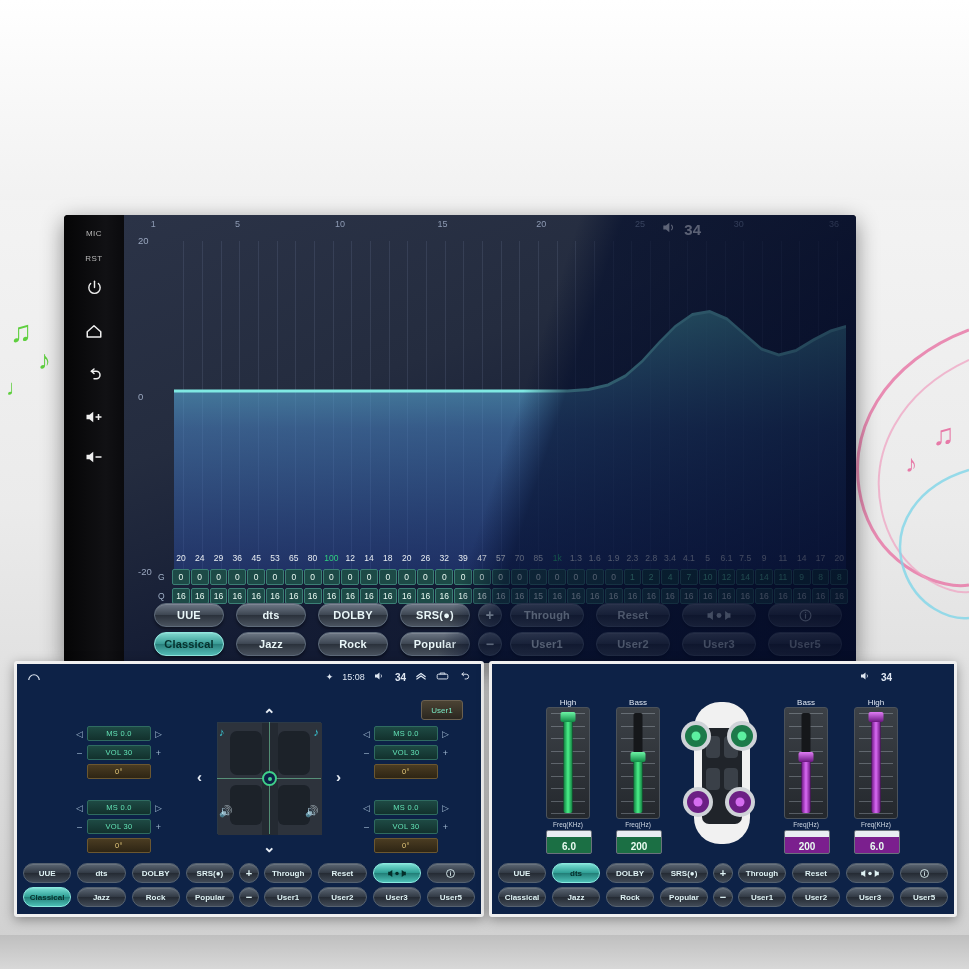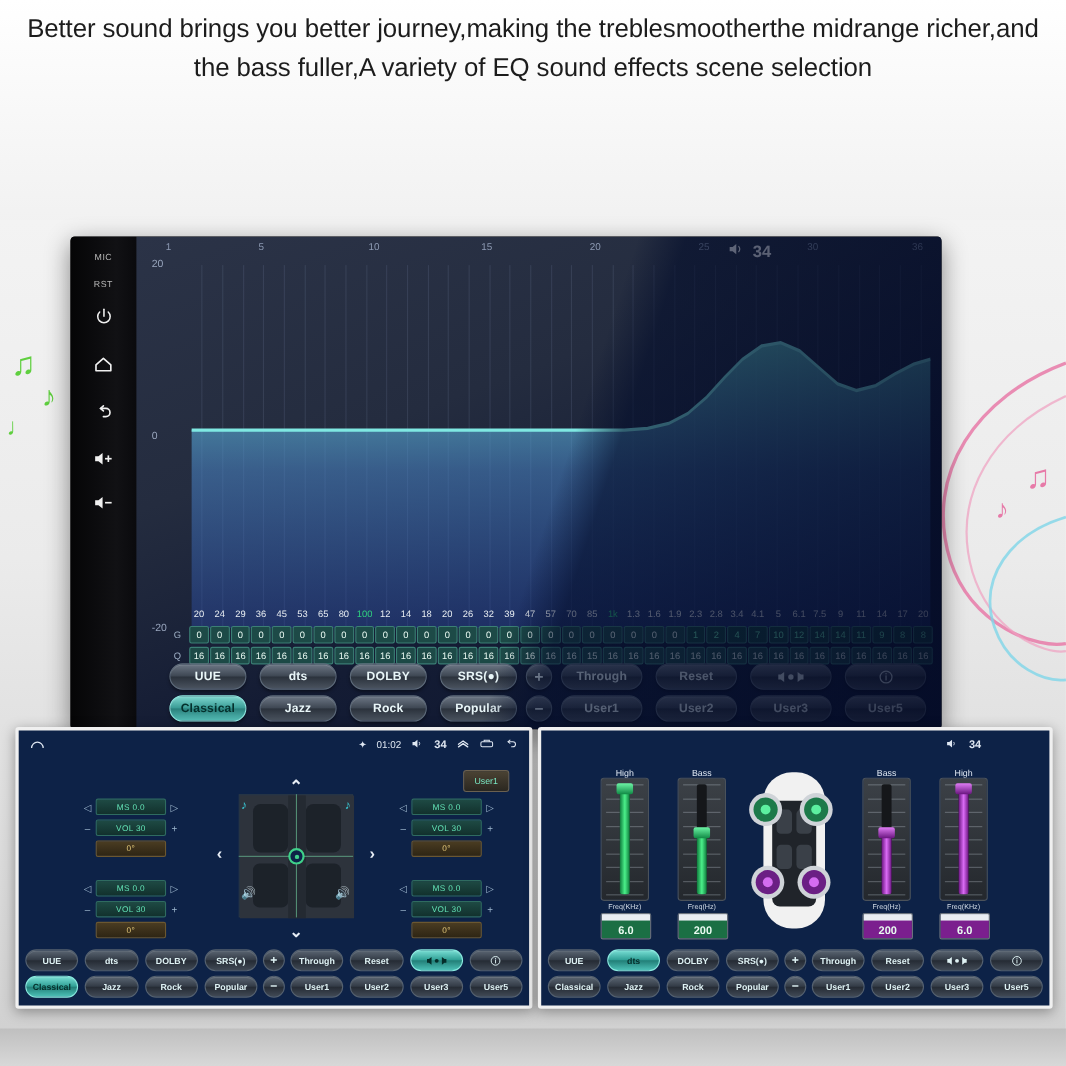--- a/index.html
+++ b/index.html
@@ -181,21 +181,20 @@
   }
   .freqbox.pur { background:linear-gradient(180deg,#e9edf2 0%,#e9edf2 26%,#7b1f8e 27%); }
   #car {
     position:absolute; left:180px; top:8px; width:100px; height:150px;
   }
 </style>
 </head>
 <body>
 
 <div id="header">
-  <div id="subtitle">Better sound brings you better journey,making the treblesmootherthe midrange richer,and the bass fuller,A variety of EQ sound effects scene selection</div>
 </div>
 
 <div id="scene">
 
   <div class="note" style="left:10px;top:115px;font-size:30px;">♫</div>
   <div class="note" style="left:38px;top:145px;font-size:26px;">♪</div>
   <div class="note" style="left:6px;top:175px;font-size:22px;">♩</div>
 
   <svg style="position:absolute;right:0;top:120px;width:200px;height:320px;">
     <path d="M200,10 C120,40 70,110 95,190 C115,250 175,270 200,265" stroke="#e77aa8" stroke-width="3" fill="none" opacity=".85"></path>
@@ -494,21 +493,21 @@
 
 <div class="panel" id="panel-left">
   <div class="p-status">
     <span>
       <svg width="14" height="11" viewBox="0 0 24 18" fill="none" stroke="#dfe7f2" stroke-width="2">
           <path d="M3 15a9 9 0 0 1 18 0"></path>
         </svg>
     </span>
     <span class="spacer"></span>
     <span>✦</span>
-    <span>01:02</span>
+    <span>15:08</span>
     <span>
       <svg width="12" height="10" viewBox="0 0 24 18" fill="#dfe7f2">
           <path d="M2 6h4l5-4v14l-5-4H2z"></path>
           <path d="M14 6a5 5 0 0 1 0 6" stroke="#dfe7f2" stroke-width="1.6" fill="none"></path>
         </svg>
     </span>
     <span style="font-weight:bold;font-size:10px;">34</span>
     <span>
       <svg width="12" height="10" viewBox="0 0 20 16" fill="none" stroke="#dfe7f2" stroke-width="2" stroke-linecap="round">
           <path d="M3 9l7-5 7 5"></path>

